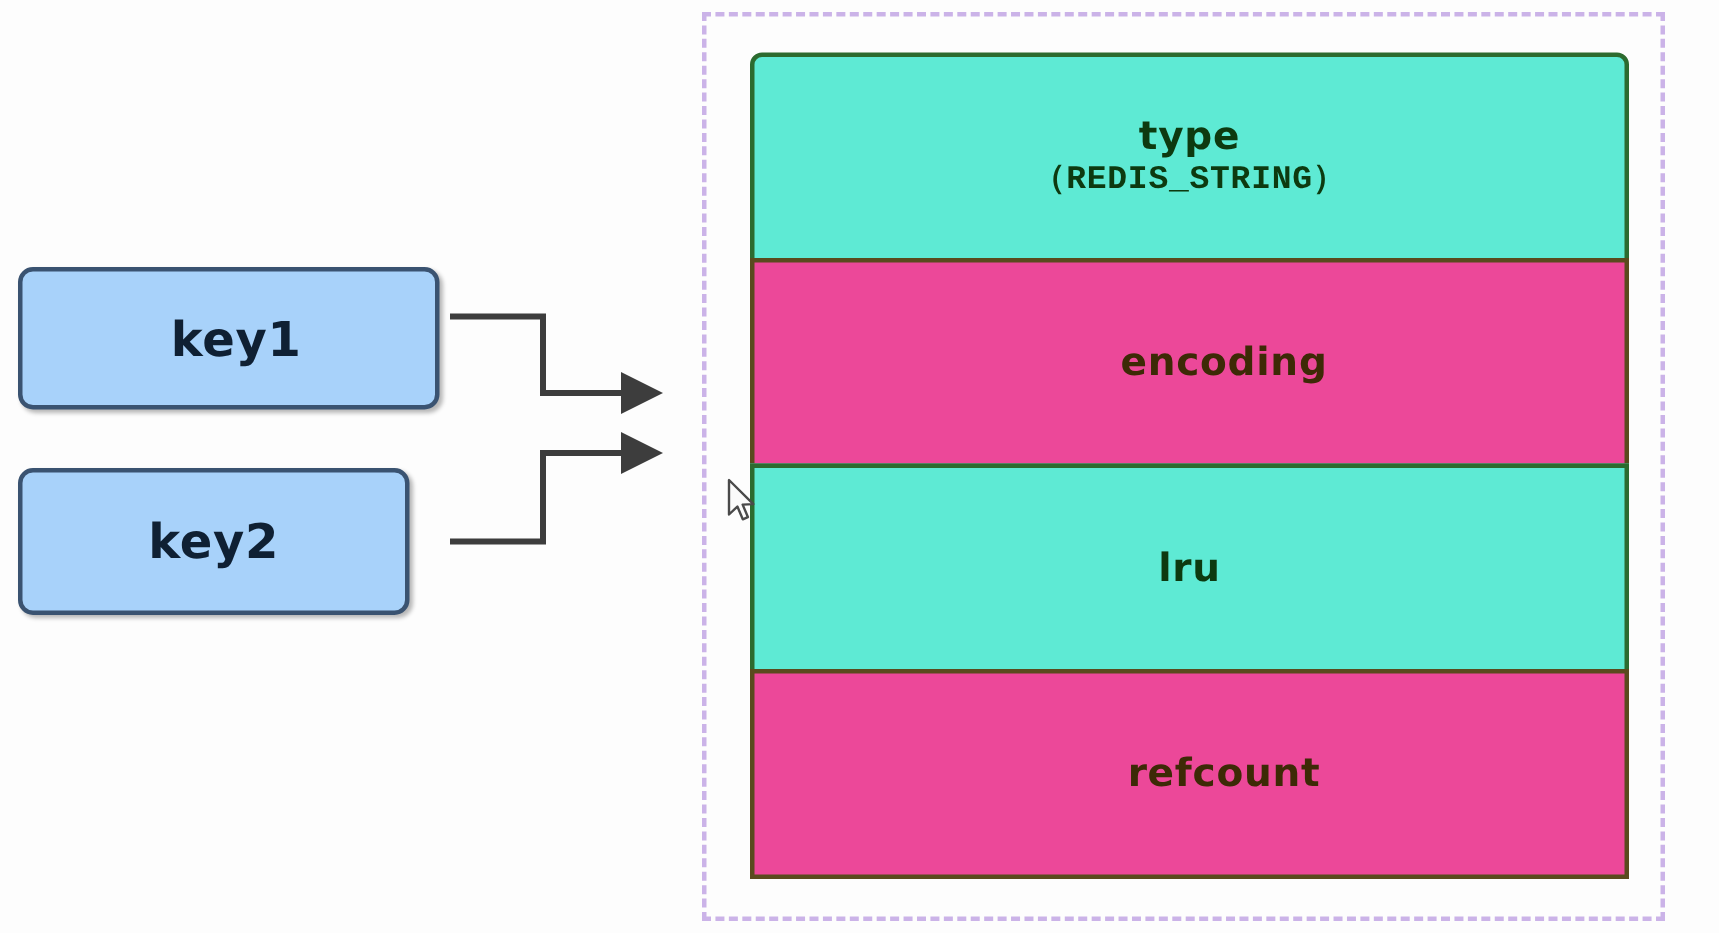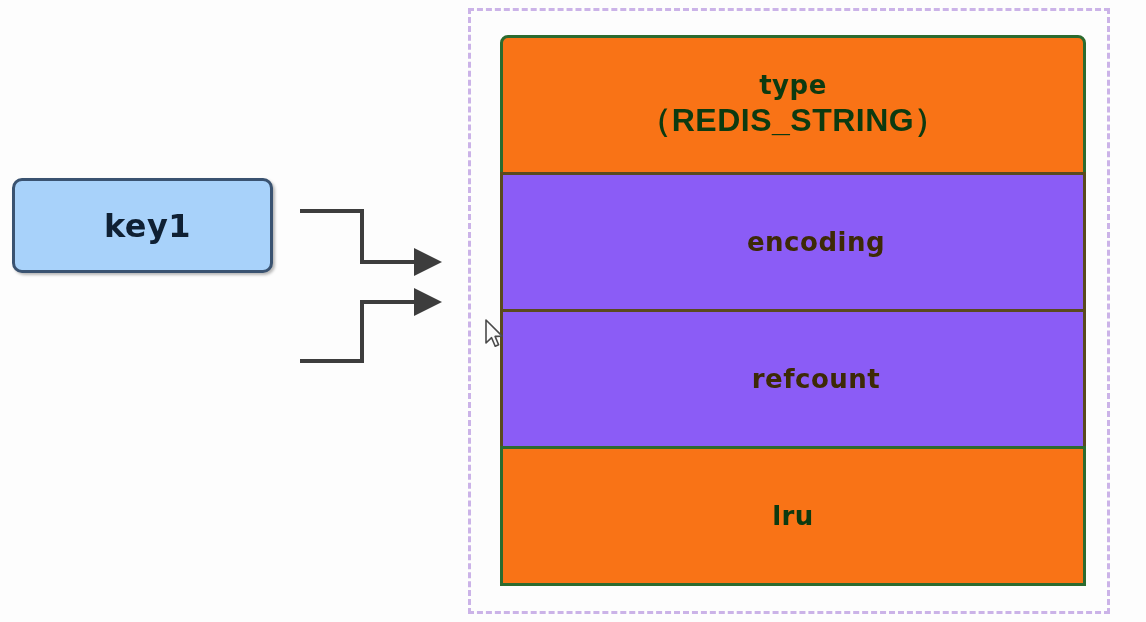--- a/index.html
+++ b/index.html
@@ -30,21 +30,21 @@
     justify-content: center;
     box-shadow: 2px 2px 3px rgba(0,0,0,0.28);
   }
   .key-label {
     font-family: "DejaVu Sans", sans-serif;
     font-size: 32px;
     font-weight: 600;
     color: #0f2033;
     letter-spacing: 0.5px;
   }
-  #key-box-1 { left: 12px;  top: 178px; width: 261px; height: 95px; padding-left: 10px; }
+  #key-box-1 { left: 12px;  top: 178px; width: 281px; height: 95px; padding-left: 10px; }
   #key-box-2 { left: 12px;  top: 312px; width: 261px; height: 98px; }
 
   
   .connector-svg {
     position: absolute;
     left: 0;
     top: 0;
     width: 1146px;
     height: 622px;
     pointer-events: none;
@@ -78,42 +78,42 @@
     display: flex;
     flex-direction: column;
     align-items: center;
     justify-content: center;
     border: 3px solid;
     margin-top: -3px;
     position: relative;
   }
   .field-row:first-child { margin-top: 0; }
   .field-row.green {
-    background: #f97316;
+    background: #5eead4;
     border-color: #2c6b2f;
     color: #0d3a10;
   }
   .field-row.orange {
-    background: #8b5cf6;
+    background: #ec4899;
     border-color: #5a4a1e;
     color: #3d2a06;
     padding-left: 46px;
   }
   .field-row.first { border-radius: 8px 8px 0 0; }
   .field-row.last  { border-radius: 0 0 8px 8px; }
   .field-name {
     font-family: "DejaVu Sans", sans-serif;
     font-size: 26px;
     font-weight: 600;
     line-height: 1.18;
     letter-spacing: 0.5px;
   }
   .field-detail {
-    font-family: Liberation Sans, sans-serif;
-    font-size: 32px;
+    font-family: Liberation Mono, monospace;
+    font-size: 22px;
     font-weight: 600;
     line-height: 1.2;
     letter-spacing: 0.5px;
   }
 
   
   #mouse-cursor {
     position: absolute;
     left: 483px;
     top: 318px;
@@ -124,20 +124,23 @@
 </style>
 </head>
 <body>
 
 <div id="canvas">
 
   <div class="key-box" id="key-box-1">
     <span class="key-label">key1</span>
   </div>
 
+  <div class="key-box" id="key-box-2">
+    <span class="key-label">key2</span>
+  </div>
 
   <svg class="connector-svg" viewBox="0 0 1146 622" xmlns="http://www.w3.org/2000/svg">
     <defs>
       <marker id="arrowhead" markerWidth="7" markerHeight="7" refX="1" refY="3.5" orient="auto" markerUnits="strokeWidth">
         <path d="M0,0 L7,3.5 L0,7 Z" fill="#3d3d3d"></path>
       </marker>
     </defs>
 
     <path d="M300,211 L362,211 L362,262 L418,262" fill="none" stroke="#3d3d3d" stroke-width="4" stroke-linejoin="miter" marker-end="url(#arrowhead)"></path>
 
@@ -150,26 +153,26 @@
 
     <div class="field-row green first">
       <span class="field-name">type</span>
       <span class="field-detail">（REDIS_STRING）</span>
     </div>
 
     <div class="field-row orange">
       <span class="field-name">encoding</span>
     </div>
 
+    <div class="field-row green">
+      <span class="field-name">lru</span>
+    </div>
+
     <div class="field-row orange">
       <span class="field-name">refcount</span>
-    </div>
-
-    <div class="field-row green">
-      <span class="field-name">lru</span>
     </div>
 
 
   </div>
 
   <svg id="mouse-cursor" viewBox="0 0 22 32" xmlns="http://www.w3.org/2000/svg">
     <path d="M3,2 L3,25 L8.6,19.7 L12.2,28.2 L15.6,26.7 L12.1,18.4 L19.2,18.1 Z" fill="#fbfbfb" stroke="#4a4a4a" stroke-width="1.6" stroke-linejoin="round"></path>
   </svg>
 
 </div>

